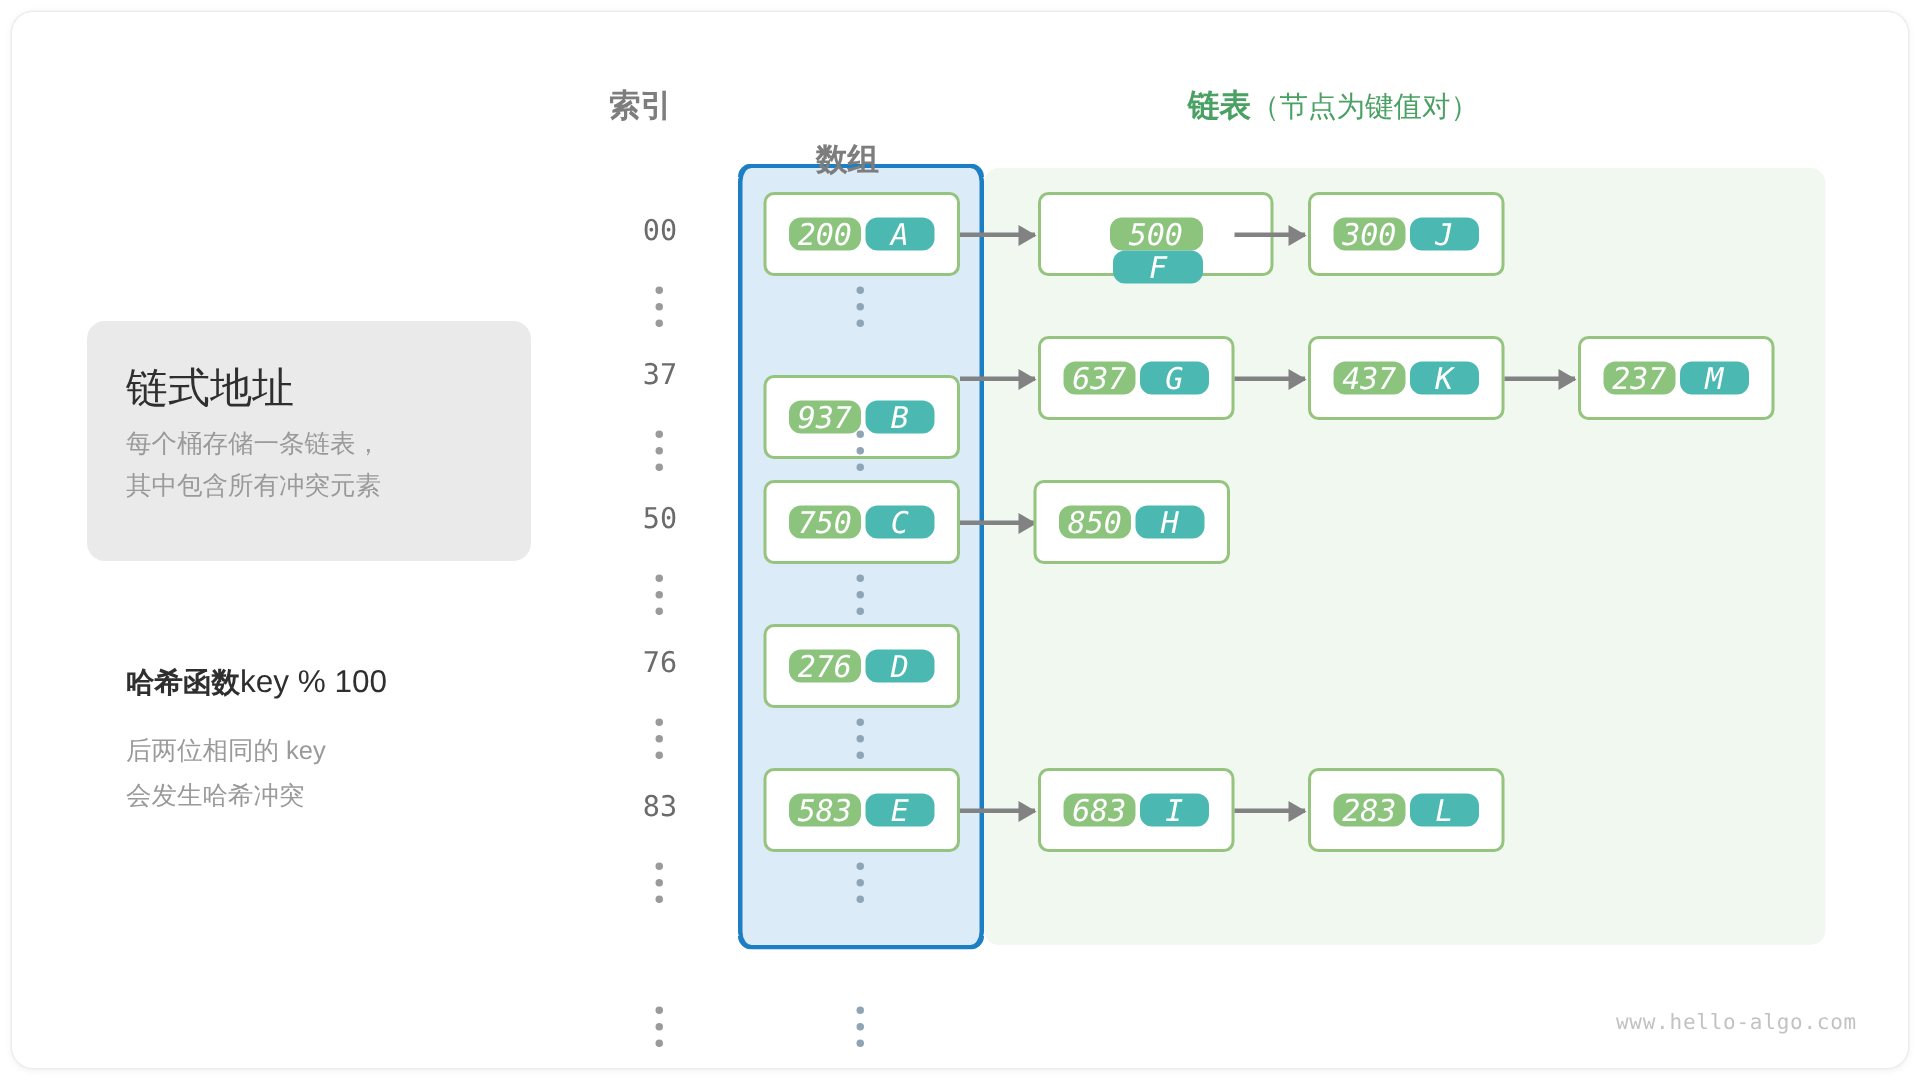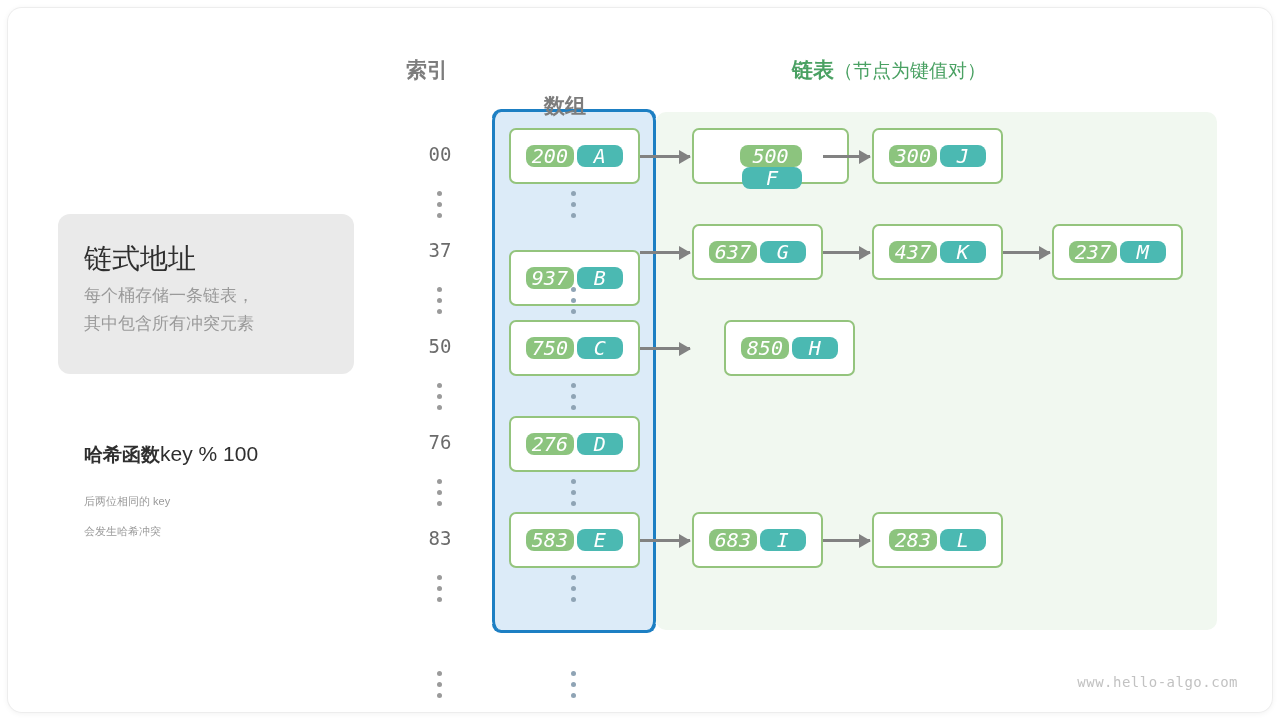--- a/index.html
+++ b/index.html
@@ -26,21 +26,21 @@
   
   #info-card{
     position:absolute;left:50px;top:206px;width:296px;height:160px;
     background:#eaeaea;border-radius:12px;
   }
   #info-title{position:absolute;left:76px;top:232px;font-size:28px;font-weight:normal;color:#2f2f2f;}
   #info-body{position:absolute;left:76px;top:274px;font-size:17px;color:#9a9a9a;line-height:28px;}
 
   #hash-title{position:absolute;left:76px;top:434px;font-size:19px;font-weight:bold;color:#2f2f2f;white-space:nowrap;}
   #hash-title .mono{font-family:Liberation Sans, sans-serif;font-weight:normal;font-size:21px;}
-  #hash-body{position:absolute;left:76px;top:478px;font-size:11px;color:#9a9a9a;line-height:30px;}
+  #hash-body{position:absolute;left:76px;top:478px;font-size:17px;color:#9a9a9a;line-height:30px;}
 
   
   #list-region{
     position:absolute;left:648px;top:104px;width:561px;height:518px;
     background:#f1f8f0;border-radius:10px;
   }
   #array-region{
     position:absolute;left:484px;top:104px;width:164px;height:518px;
     background:#dcebf8;
     border-left:3px solid #1d7fc3;border-right:3px solid #1d7fc3;
@@ -162,21 +162,21 @@
         <div class="node" style="left: 1044px; top: 216px; width: 131px;">
           <div class="k">237</div>
           <div class="v">M</div>
         </div>
         <div class="idx" style="top: 327px;">50</div>
         <div class="node" style="left: 501px; top: 312px; width: 131px; justify-content: space-between;">
           <div class="k">750</div>
           <div class="v">C</div>
         </div>
         <div class="arrow" style="left: 632px; top: 339px; width: 50px;"></div>
-        <div class="node" style="left: 716px; top: 312px; width: 131px;">
+        <div class="node" style="left: 681px; top: 312px; width: 131px;">
           <div class="k">850</div>
           <div class="v">H</div>
         </div>
         <div class="idx" style="top: 423px;">76</div>
         <div class="node" style="left: 501px; top: 408px; width: 131px;">
           <div class="k">276</div>
           <div class="v">D</div>
         </div>
         <div class="idx" style="top: 519px;">83</div>
         <div class="node" style="left: 501px; top: 504px; width: 131px;">

